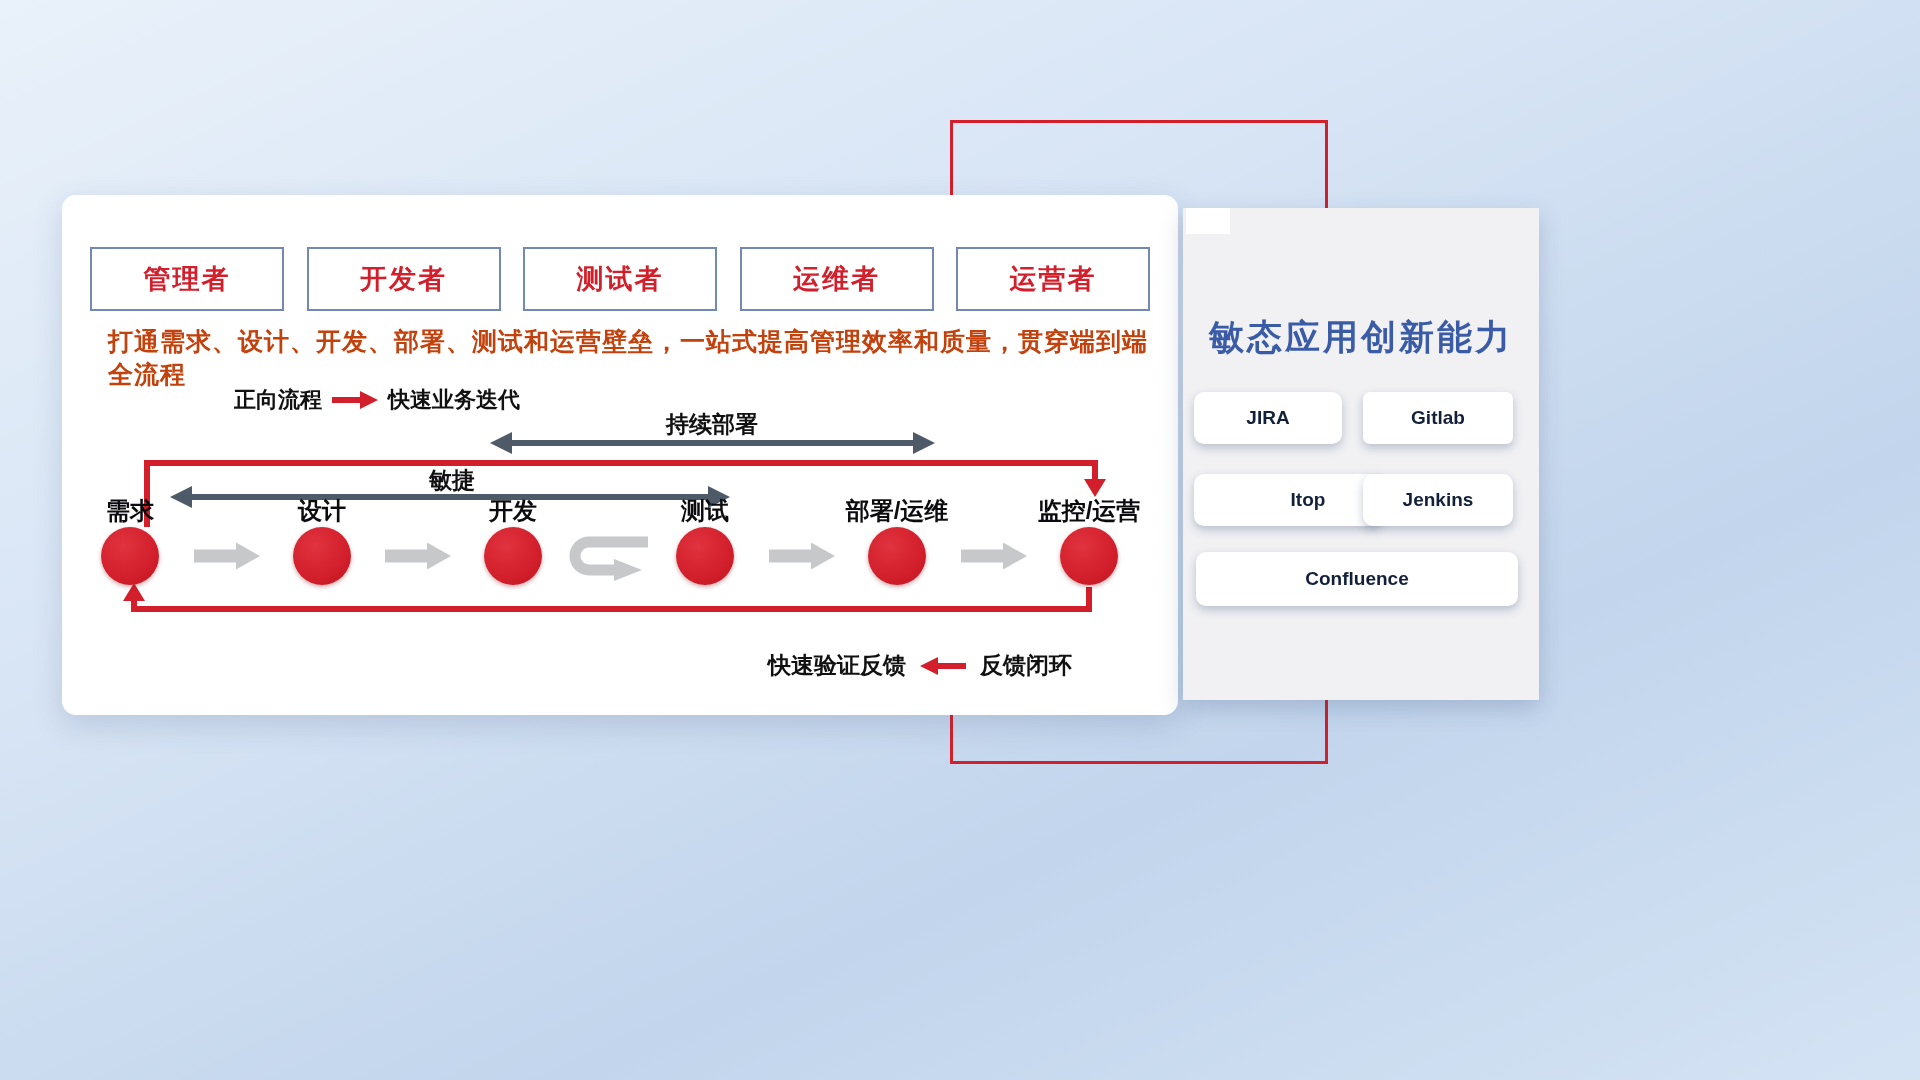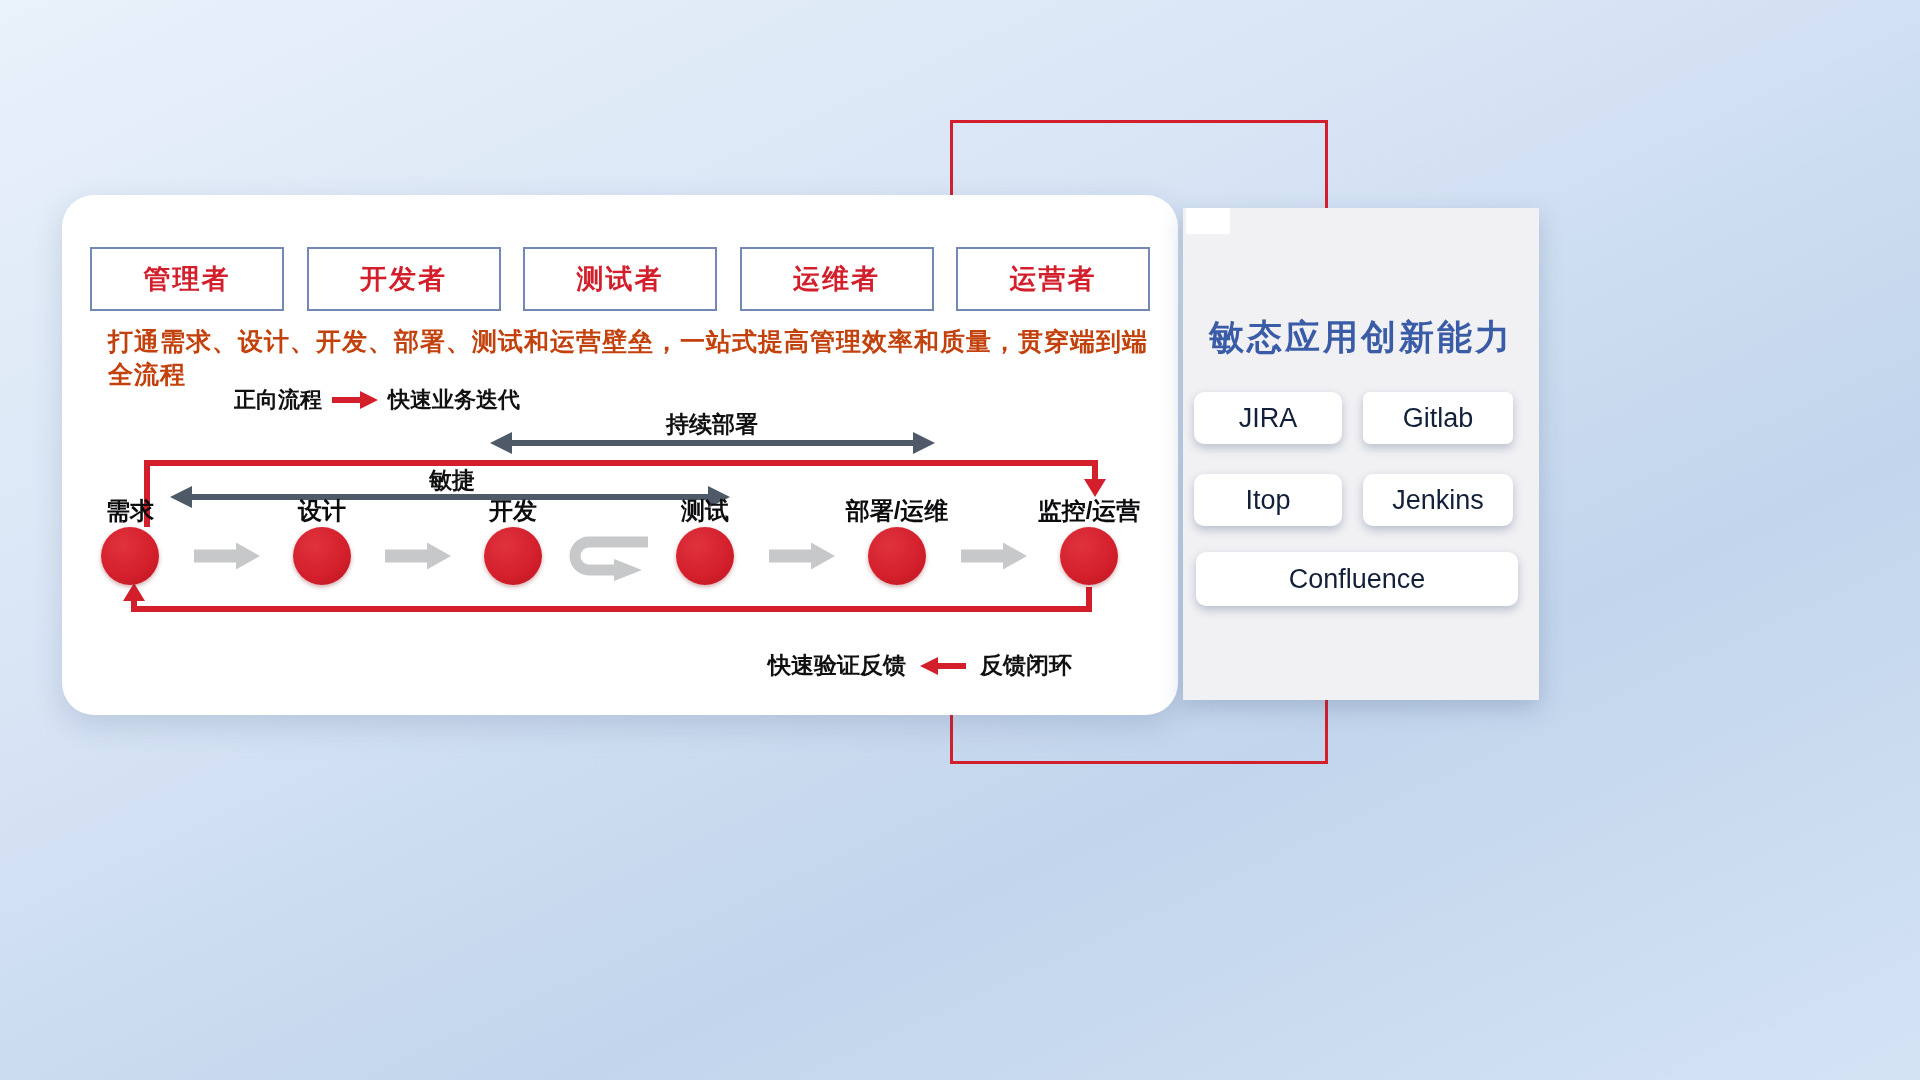--- a/index.html
+++ b/index.html
@@ -19,21 +19,21 @@
     left: 950px; top: 120px;
     width: 372px; height: 638px;
     border: 3px solid #d21f2b;
     z-index: 1;
   }
   .main-card {
     position: absolute;
     left: 62px; top: 195px;
     width: 1116px; height: 520px;
     background: #ffffff;
-    border-radius: 32px;
+    border-radius: 14px;
     box-shadow: 0 10px 30px rgba(60, 80, 120, 0.18);
     z-index: 2;
   }
   .roles-row {
     position: absolute;
     left: 28px; top: 52px;
     width: 1060px;
     display: flex;
     justify-content: space-between;
   }
@@ -137,27 +137,27 @@
   .panel-title-1 { top: 34px; }
   .panel-title-2 { top: 106px; }
   .tool-chip {
     position: absolute;
     background: #ffffff;
     border-radius: 10px;
     box-shadow: 0 4px 10px rgba(40, 60, 100, 0.28);
     display: flex;
     align-items: center;
     justify-content: center;
-    font-size: 27px;
-    font-weight: 400;
+    font-size: 19px;
+    font-weight: 700;
     color: #13203a;
   }
   .chip-jira       { left: 11px;  top: 184px; width: 148px; height: 52px; }
   .chip-gitlab     { left: 180px; top: 184px; width: 150px; height: 52px; border-radius: 7px; }
-  .chip-itop       { left: 11px;  top: 266px; width: 148px; height: 52px; }
+  .chip-itop       { left: 11px;  top: 266px; width: 148px; height: 52px; padding-left: 40px; }
   .chip-jenkins    { left: 180px; top: 266px; width: 150px; height: 52px; }
   .chip-confluence { left: 13px;  top: 344px; width: 322px; height: 54px; }
 </style>
 </head>
 <body>
 
 <div class="red-frame"></div>
 
 <div class="main-card">
 

